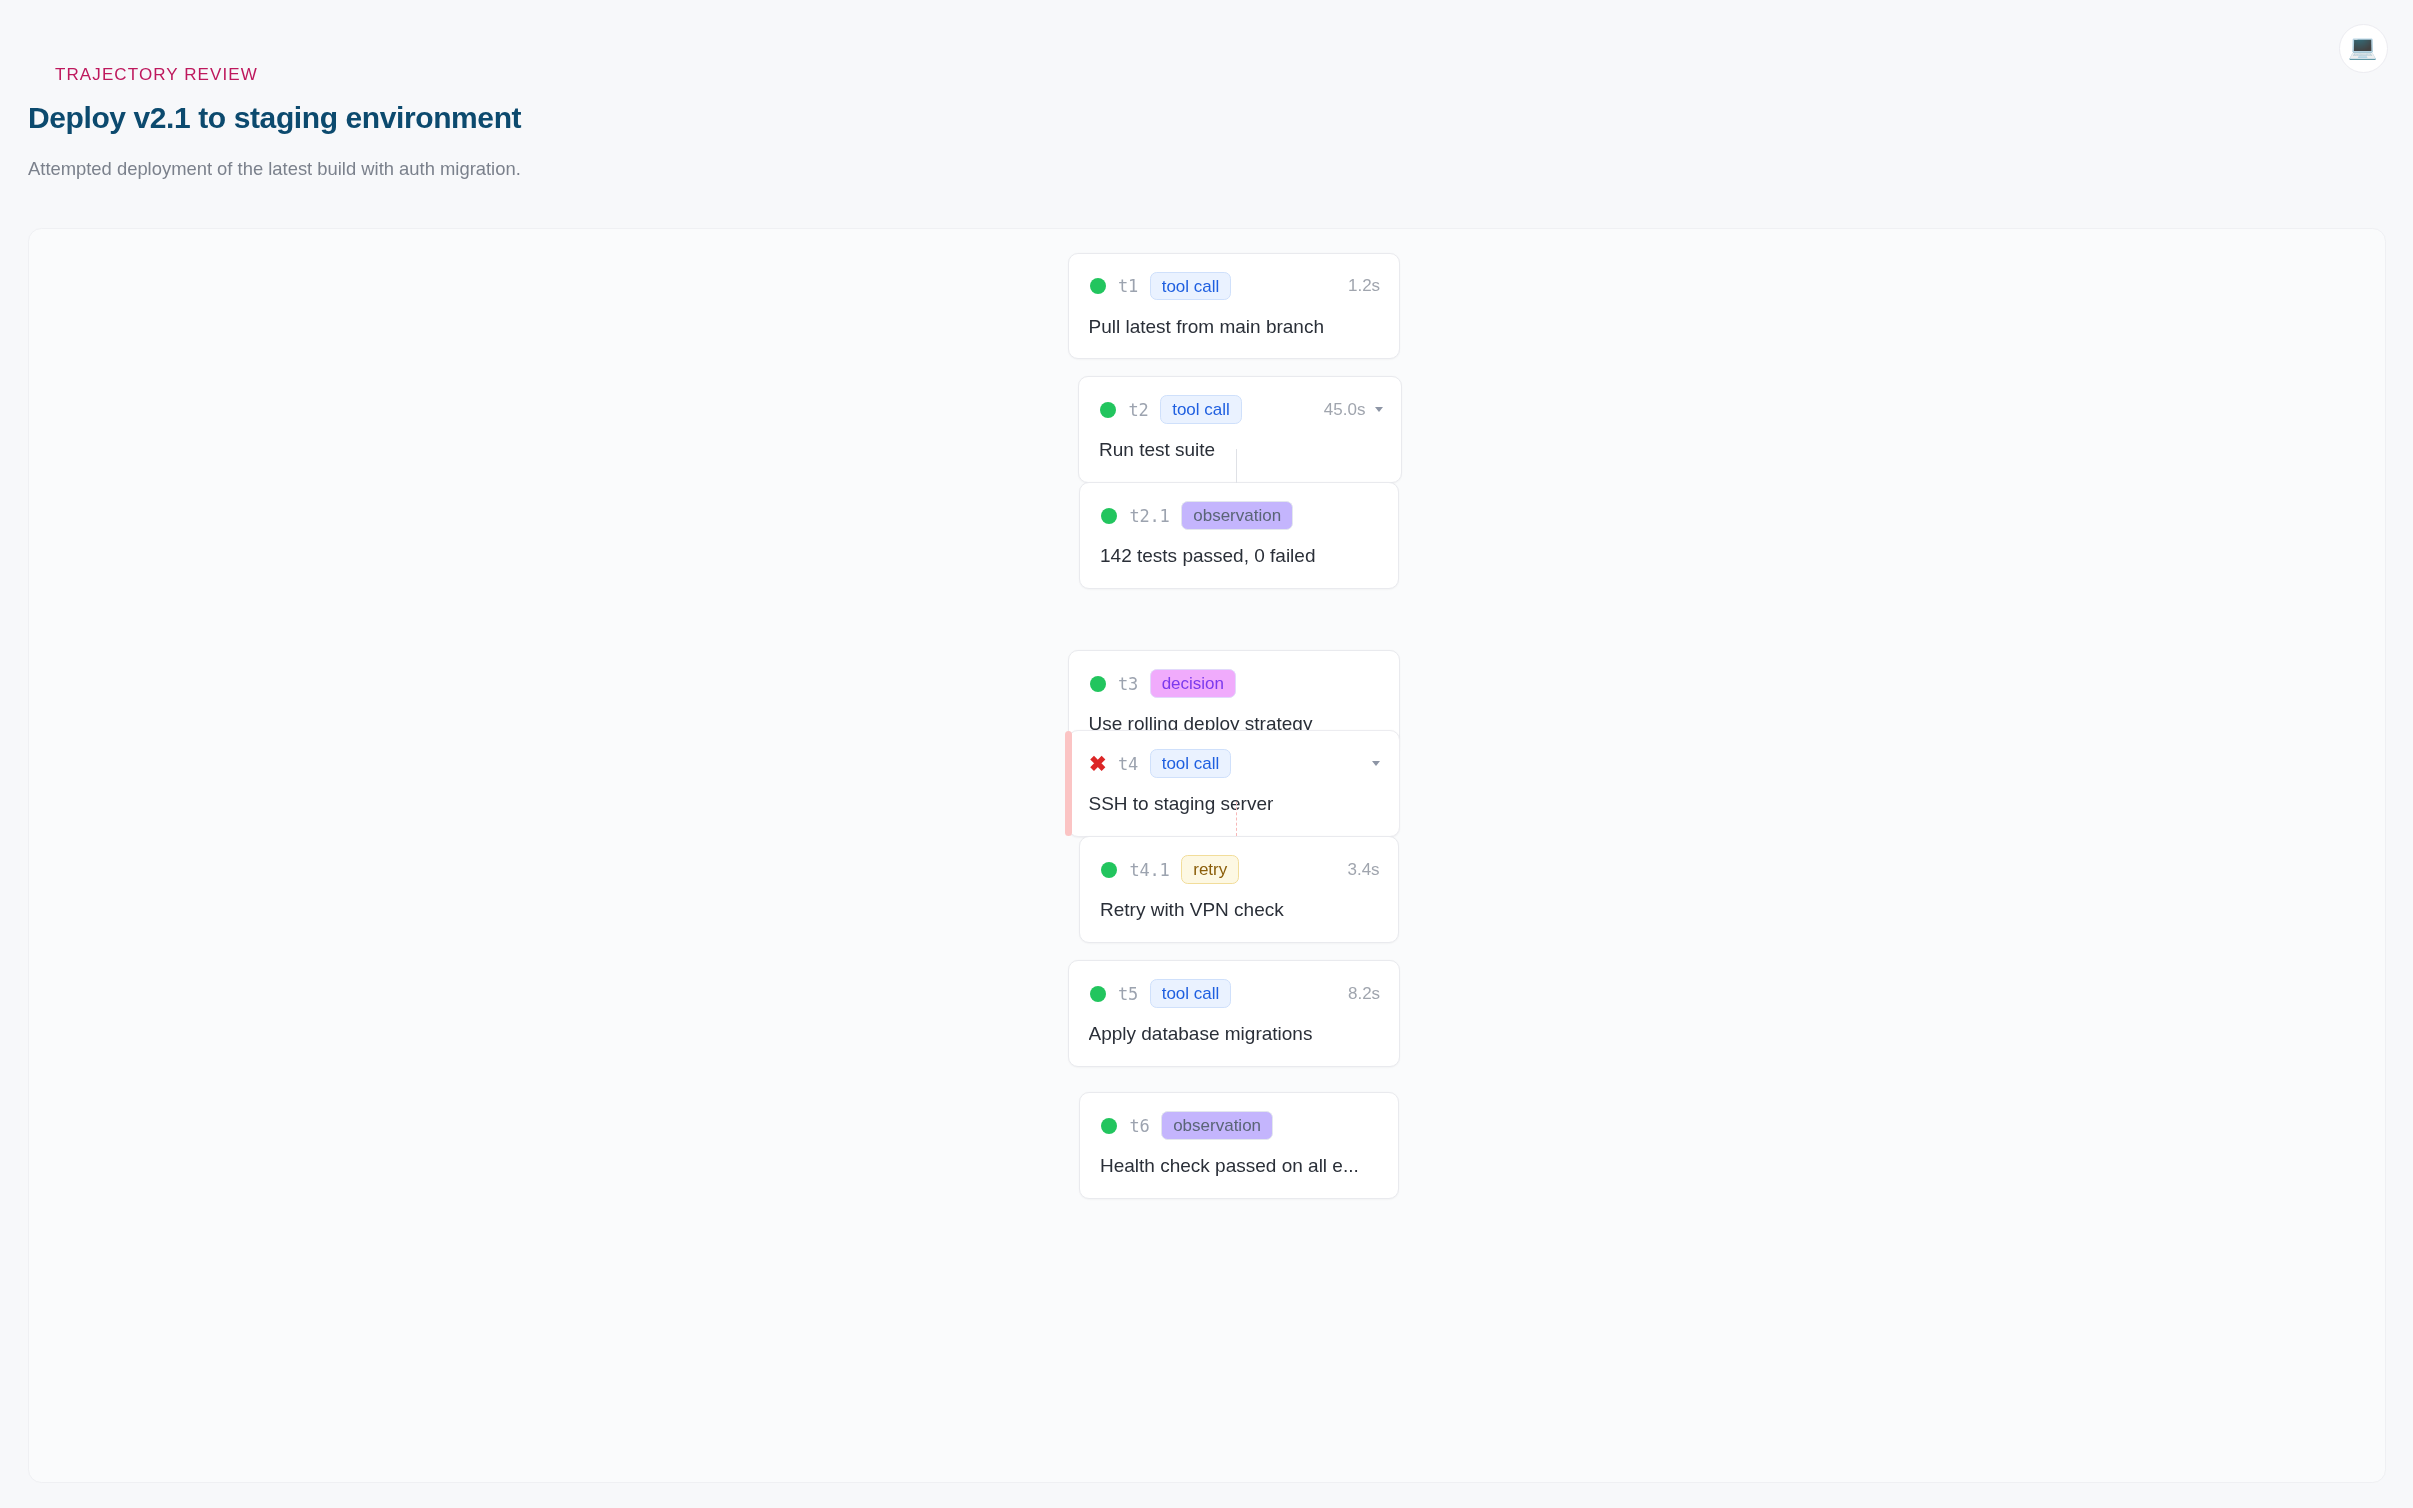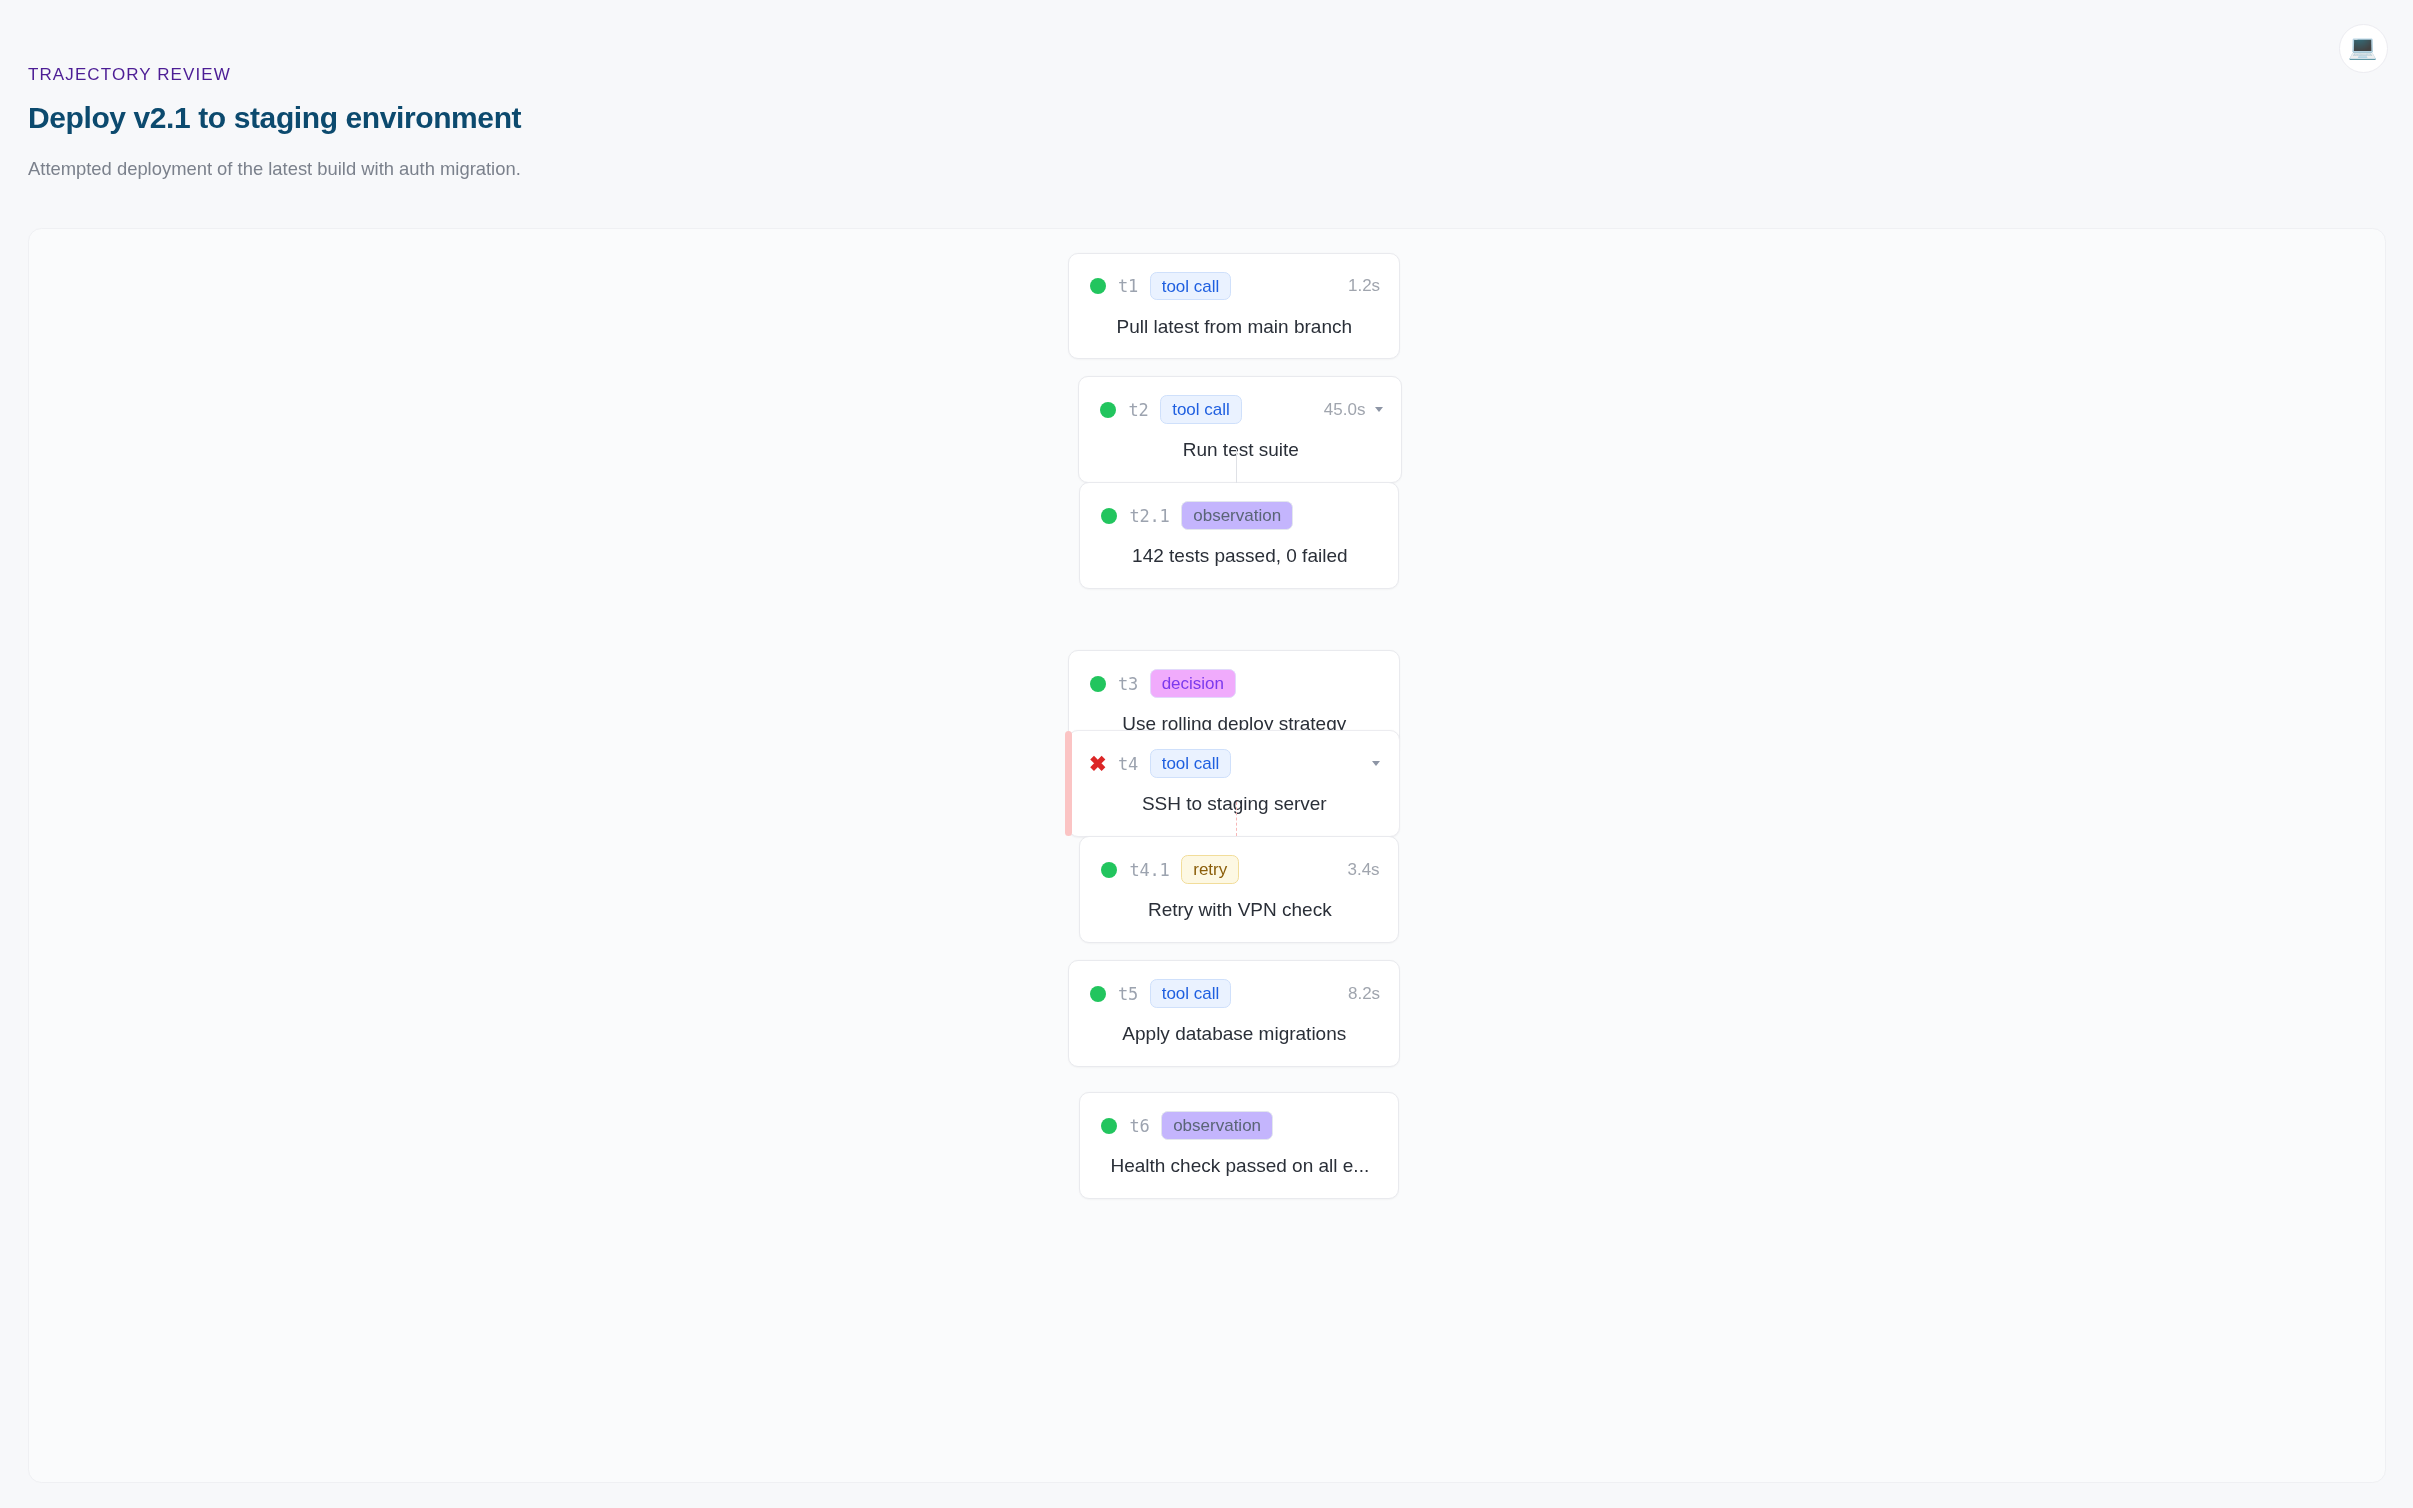--- a/index.html
+++ b/index.html
@@ -40,24 +40,25 @@
   
   .header {
     position: absolute;
     left: 28px;
     top: 65px;
     width: 1341px;
   }
   .eyebrow {
     font-size: 17px;
     letter-spacing: 1.1px;
-    color: #4c1d95;
+    color: #be185d;
     font-weight: 400;
     text-transform: uppercase;
     line-height: 1.2;
+    margin-left: 27px;
   }
   .title {
     margin-top: 15px;
     font-size: 30px;
     font-weight: 700;
     color: #0c4a6e;
     letter-spacing: -0.4px;
     line-height: 1.2;
   }
   .subtitle {
@@ -96,21 +97,20 @@
     width: 332px;
   }
 
   .node {
     position: relative;
     background: #ffffff;
     border: 0.8px solid #e9eaee;
     border-radius: 10px;
     padding: 18.4px 18.4px 20px 20px;
     box-shadow: 0 0.8px 1.7px rgba(16,24,40,0.035);
-    text-align: center;
   }
   .node.error {
     border-color: #ececf0;
     box-shadow: 0 0.8px 1.7px rgba(16,24,40,0.05);
   }
   .node.error::before {
     content: "";
     position: absolute;
     left: -3.4px;
     top: 0;

